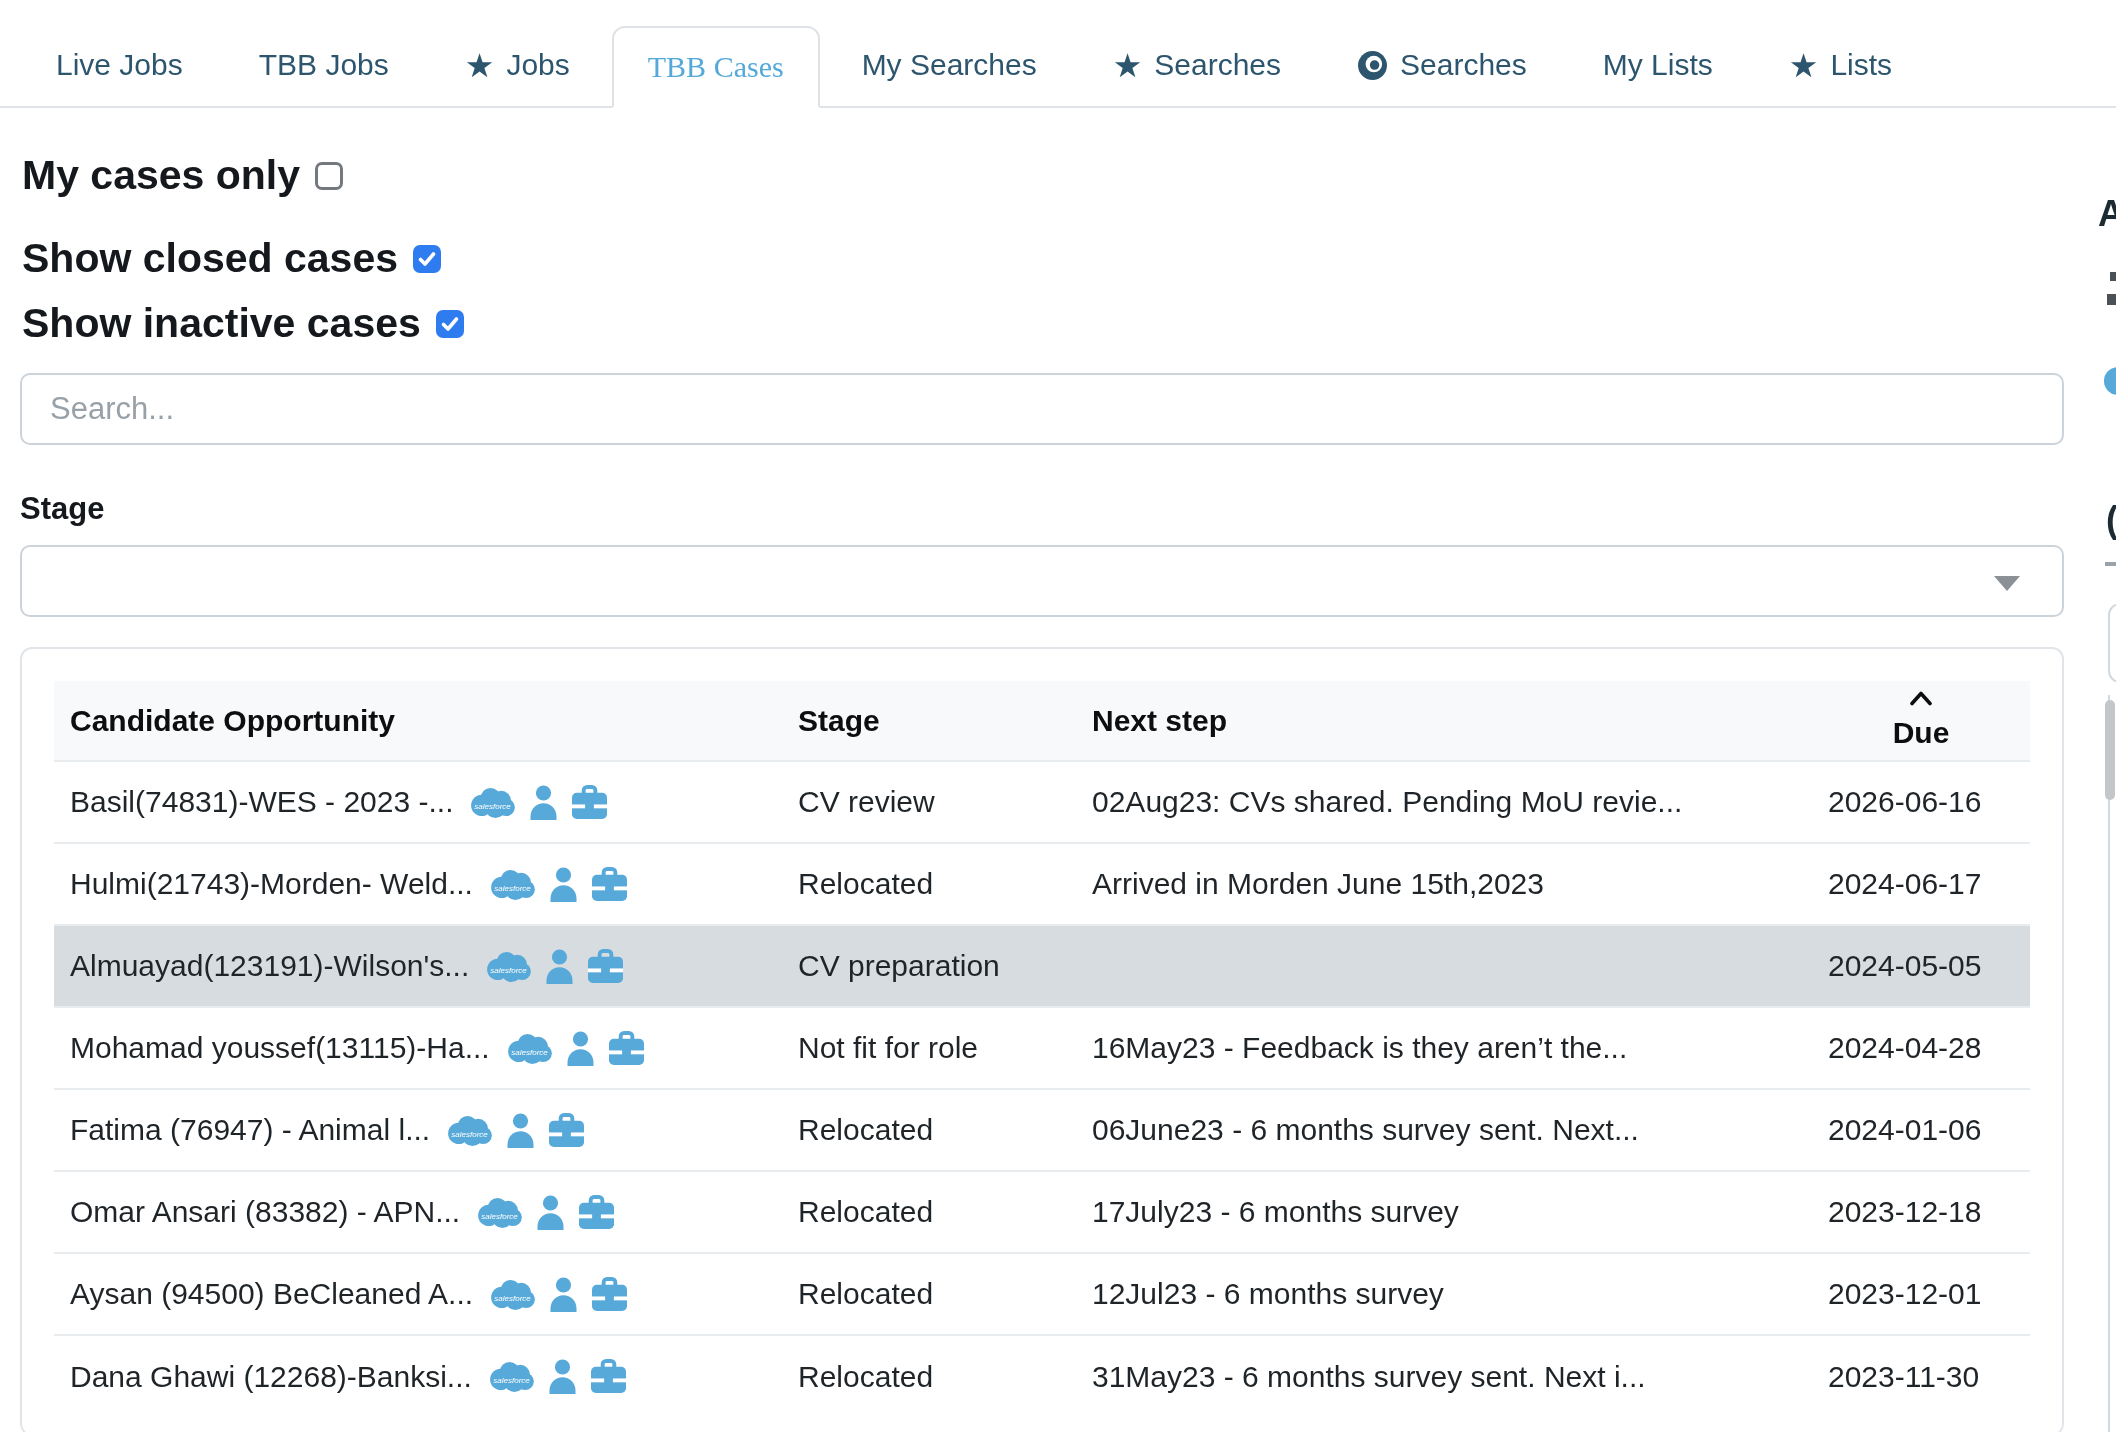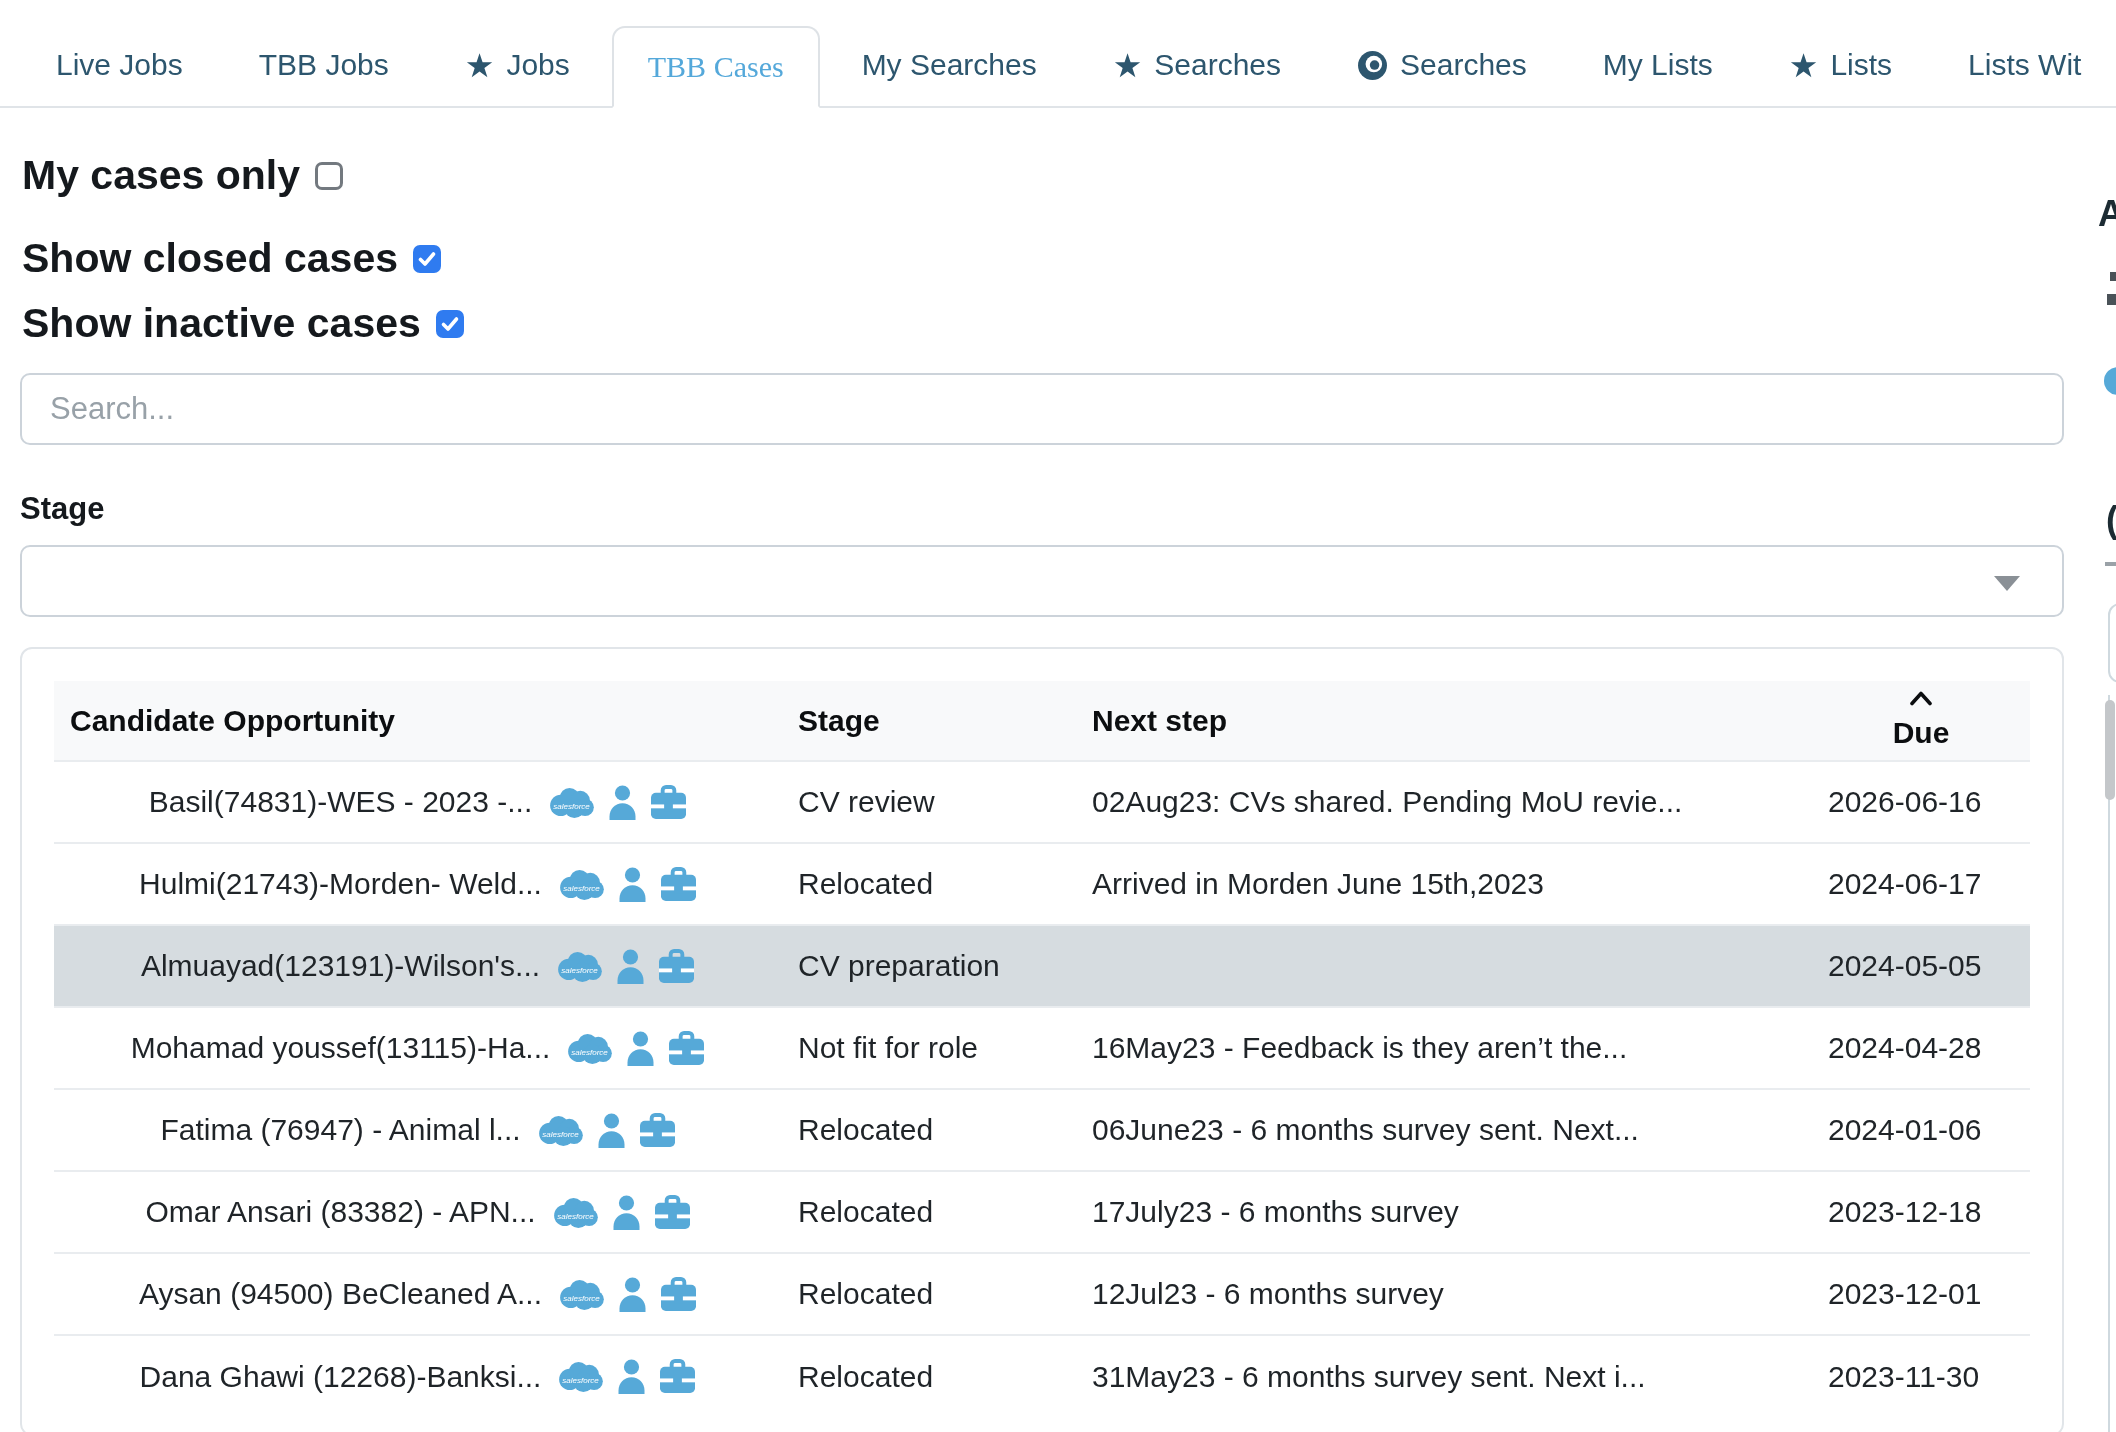--- a/index.html
+++ b/index.html
@@ -41,21 +41,21 @@
 
   
   .table-card { margin:30px 20px 0; width:2044px; height:789px; border:2px solid #e1e5e9;
     border-radius:12px; padding:32px 32px 0; overflow:hidden; background:#fff; }
   table { border-collapse:collapse; table-layout:fixed; width:1976px; font-size:30px; }
   thead th { background:#f8f9fa; text-align:left; font-weight:700; color:#0c0e10;
     height:80px; padding:0 16px; }
   tbody td { height:82px; padding:0 16px; border-top:2px solid #e9ecef;
     white-space:nowrap; overflow:hidden; color:#1f2428; }
   tr.highlighted td { background:#d6dce0; }
-  .cand-cell { display:flex; align-items:center; gap:16px; min-width:0;justify-content:center; }
+  .cand-cell { display:flex; align-items:center; gap:16px; min-width:0; }
   .cand-name { white-space:nowrap; overflow:hidden; flex:0 1 auto; }
   .row-icons { display:inline-flex; align-items:center; gap:13px; flex:none; }
   .due-head { display:flex; align-items:center; gap:10px;flex-direction:column; }
 
   
   .sliver { position:absolute; top:0; left:0; width:0; height:0; }
   .frag { position:absolute; }
   .frag-text { color:#1c2b33; font-weight:700; font-size:36px; line-height:1; }
   .frag-circle { width:28px; height:28px; border-radius:50%; background:#56a9d8; }
   .frag-box1 { width:40px; height:80px; border:2px solid #cfd9df; border-radius:12px; }
@@ -102,23 +102,20 @@
       <span>Searches</span>
     </div>
     <div class="tab">
       <span>My Lists</span>
     </div>
     <div class="tab">
       <span class="tab-icon">
         <span style="font-size:33px;">★</span>
       </span>
       <span>Lists</span>
-    </div>
-    <div class="tab">
-      <span>Lists Wit</span>
     </div>
   </nav>
 
 <section class="filters">
   <div class="filter-row r1">
     <span>My cases only</span>
     <span class="cb unchecked"></span>
   </div>
   <div class="filter-row r2">
     <span>Show closed cases</span>

